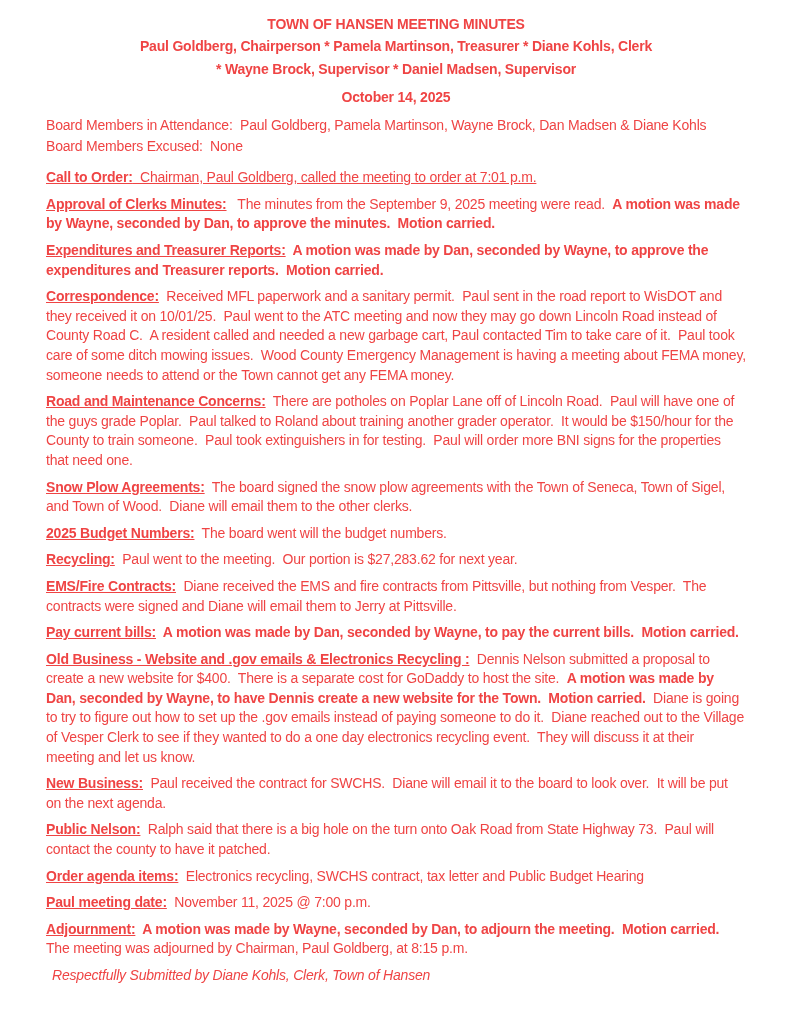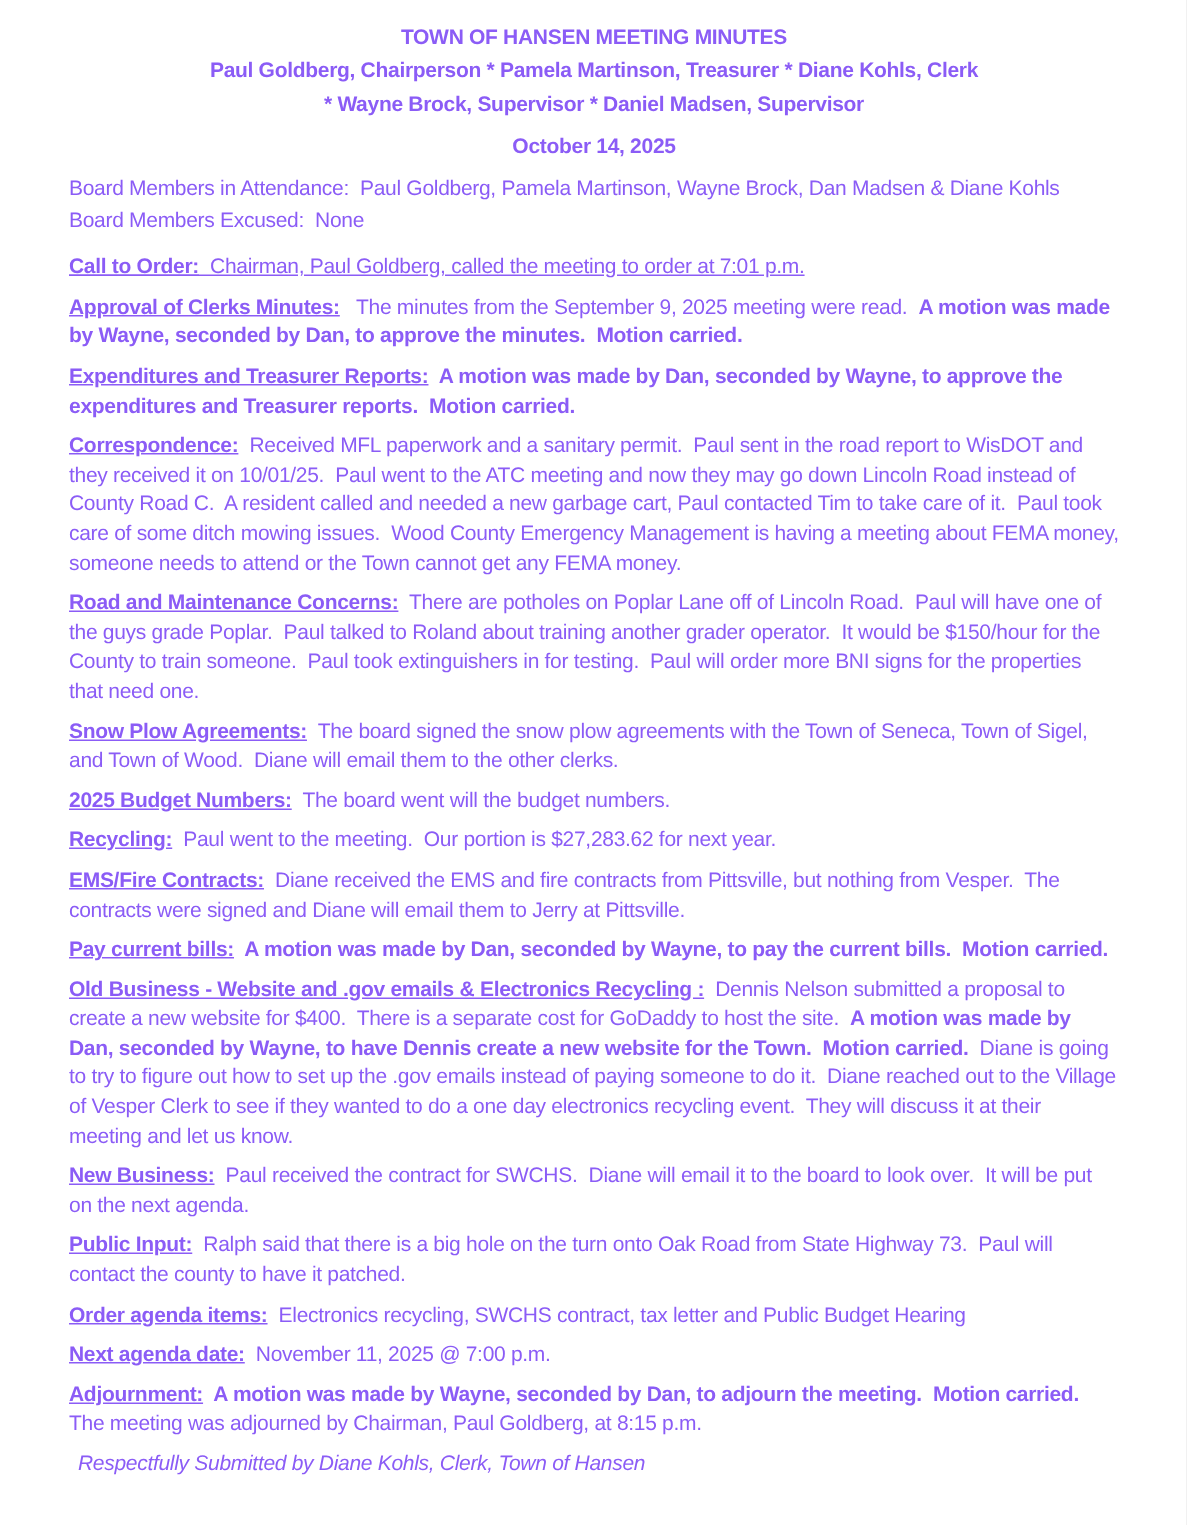--- a/index.html
+++ b/index.html
@@ -3,21 +3,21 @@
 <meta charset="utf-8">
 <style>
   html, body { margin: 0; padding: 0; background: #e8e8e8; }
   .page {
     width: 791px;
     height: 1024px;
     margin: 0 auto;
     background: #ffffff;
     box-sizing: border-box;
     padding: 13px 45px 0 46px;
-    color: #8b5cf6;
+    color: #ef4444;
     font-family: "Liberation Sans", sans-serif;
     font-size: 14px;
     letter-spacing: -0.2px;
     line-height: 19.6px;
     overflow: hidden;
   }
   .doc-header { text-align: center; font-weight: bold; }
   .doc-header .hline { line-height: 22.4px; white-space: pre-wrap; }
   .doc-header .date-line { margin-top: 6px; }
   .attendance { margin-top: 6px; }
@@ -72,23 +72,23 @@
   <p class="para"><span class="heading">Recycling:</span><span>  Paul went to the meeting.  Our portion is $27,283.62 for next year.</span></p>
 
   <p class="para"><span class="heading">EMS/Fire Contracts:</span><span>  Diane received the EMS and fire contracts from Pittsville, but nothing from Vesper.  The contracts were signed and Diane will email them to Jerry at Pittsville.</span></p>
 
   <p class="para"><span class="heading">Pay current bills:</span><span class="bold">  A motion was made by Dan, seconded by Wayne, to pay the current bills.  Motion carried.</span></p>
 
   <p class="para"><span class="heading">Old Business - Website and .gov emails &amp; Electronics Recycling :</span><span>  Dennis Nelson submitted a proposal to create a new website for $400.  There is a separate cost for GoDaddy to host the site.  </span><span class="bold">A motion was made by Dan, seconded by Wayne, to have Dennis create a new website for the Town.  Motion carried.</span><span>  Diane is going to try to figure out how to set up the .gov emails instead of paying someone to do it.  Diane reached out to the Village of Vesper Clerk to see if they wanted to do a one day electronics recycling event.  They will discuss it at their meeting and let us know.</span></p>
 
   <p class="para"><span class="heading">New Business:</span><span>  Paul received the contract for SWCHS.  Diane will email it to the board to look over.  It will be put on the next agenda.</span></p>
 
-  <p class="para"><span class="heading">Public Input:</span><span>  Ralph said that there is a big hole on the turn onto Oak Road from State Highway 73.  Paul will contact the county to have it patched.</span></p>
+  <p class="para"><span class="heading">Public Nelson:</span><span>  Ralph said that there is a big hole on the turn onto Oak Road from State Highway 73.  Paul will contact the county to have it patched.</span></p>
 
   <p class="para"><span class="heading">Order agenda items:</span><span>  Electronics recycling, SWCHS contract, tax letter and Public Budget Hearing</span></p>
 
-  <p class="para"><span class="heading">Next agenda date:</span><span>  November 11, 2025 @ 7:00 p.m.</span></p>
+  <p class="para"><span class="heading">Paul meeting date:</span><span>  November 11, 2025 @ 7:00 p.m.</span></p>
 
   <p class="para"><span class="heading">Adjournment:</span><span class="bold">  A motion was made by Wayne, seconded by Dan, to adjourn the meeting.  Motion carried.</span><span>  The meeting was adjourned by Chairman, Paul Goldberg, at 8:15 p.m.</span></p>
 
   <div class="signature">Respectfully Submitted by Diane Kohls, Clerk, Town of Hansen</div>
 
 </div>
 
 </body></html>

